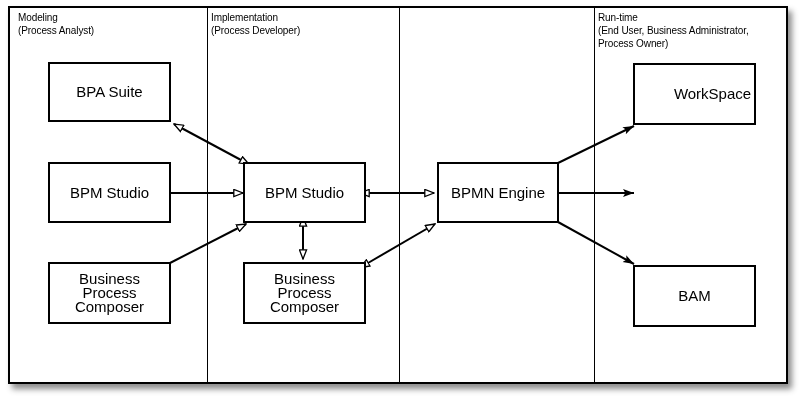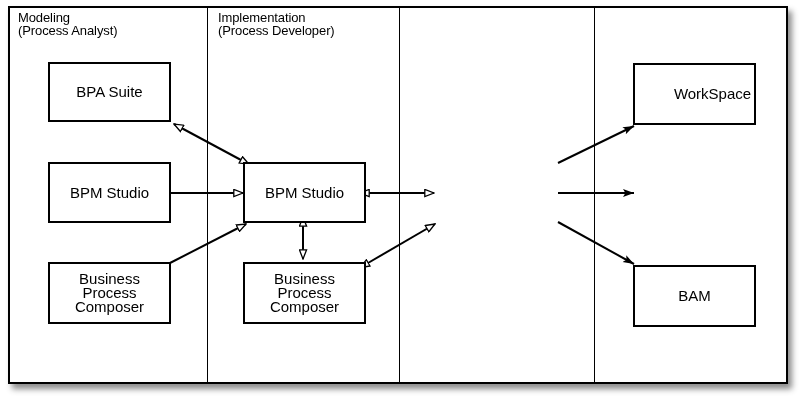--- a/index.html
+++ b/index.html
@@ -29,21 +29,21 @@
   }
   .col-divider {
     position: absolute;
     top: 0;
     width: 0;
     height: 100%;
     border-left: 1.5px solid #000000;
   }
   .col-header {
     position: absolute;
-    font-size: 13px;
+    font-size: 10px;
     line-height: 13px;
     color: #000000;
     white-space: pre-line;
     letter-spacing: -0.1px;
   }
   .node {
     position: absolute;
     border: 2px solid #000000;
     background: #ffffff;
     box-sizing: border-box;
@@ -71,22 +71,25 @@
 <div id="screen">
 
   <div id="frame">
     <div class="col-divider" style="left:197px;"></div>
     <div class="col-divider" style="left:389px;"></div>
     <div class="col-divider" style="left:584px;"></div>
   </div>
 
   <div class="col-header" style="left: 18px; top: 11px; width: 180px; white-space: pre-line;">Modeling
 (Process Analyst)</div>
-  <div class="col-header" style="left: 211px; top: 11px; width: 180px; white-space: pre-line; margin-left: 7px;">Implementation
+  <div class="col-header" style="left: 211px; top: 11px; width: 180px; white-space: pre-line;">Implementation
 (Process Developer)</div>
+  <div class="col-header" style="left: 598px; top: 11px; width: 196px; white-space: pre-line;">Run-time
+(End User, Business Administrator,
+Process Owner)</div>
 
   <svg id="edges" viewBox="0 0 802 401">
     <defs>
       <marker id="open-arrow" markerWidth="11" markerHeight="9" refX="10" refY="4.5" orient="auto" markerUnits="userSpaceOnUse">
         <path d="M0.8,0.9 L10,4.5 L0.8,8.1 Z" fill="#ffffff" stroke="#000000" stroke-width="1.3"></path>
       </marker>
       <marker id="open-arrow-start" markerWidth="11" markerHeight="9" refX="1" refY="4.5" orient="auto-start-reverse" markerUnits="userSpaceOnUse">
         <path d="M0.8,0.9 L10,4.5 L0.8,8.1 Z" fill="#ffffff" stroke="#000000" stroke-width="1.3"></path>
       </marker>
       <marker id="solid-arrow" markerWidth="12" markerHeight="9" refX="11" refY="4.5" orient="auto" markerUnits="userSpaceOnUse">
@@ -125,20 +128,23 @@
   </div>
 
   <div class="node" style="left:243px; top:162px; width:123px; height:61px;">
     <span style="white-space: pre-line;">BPM Studio</span>
   </div>
   <div class="node" style="left:243px; top:262px; width:123px; height:62px;">
     <span class="multiline" style="white-space: pre-line;">Business Process
 Composer</span>
   </div>
 
+  <div class="node" style="left:437px; top:162px; width:122px; height:61px;">
+    <span style="white-space: pre-line;">BPMN Engine</span>
+  </div>
 
   <div class="node" style="left:633px; top:63px; width:123px; height:62px;">
     <span style="white-space: pre-line; margin-left: 36px;">WorkSpace</span>
   </div>
   <div class="node" style="left:633px; top:265px; width:123px; height:62px;text-align:center;">
     <span style="white-space: pre-line;">BAM</span>
   </div>
 
 </div>
 

